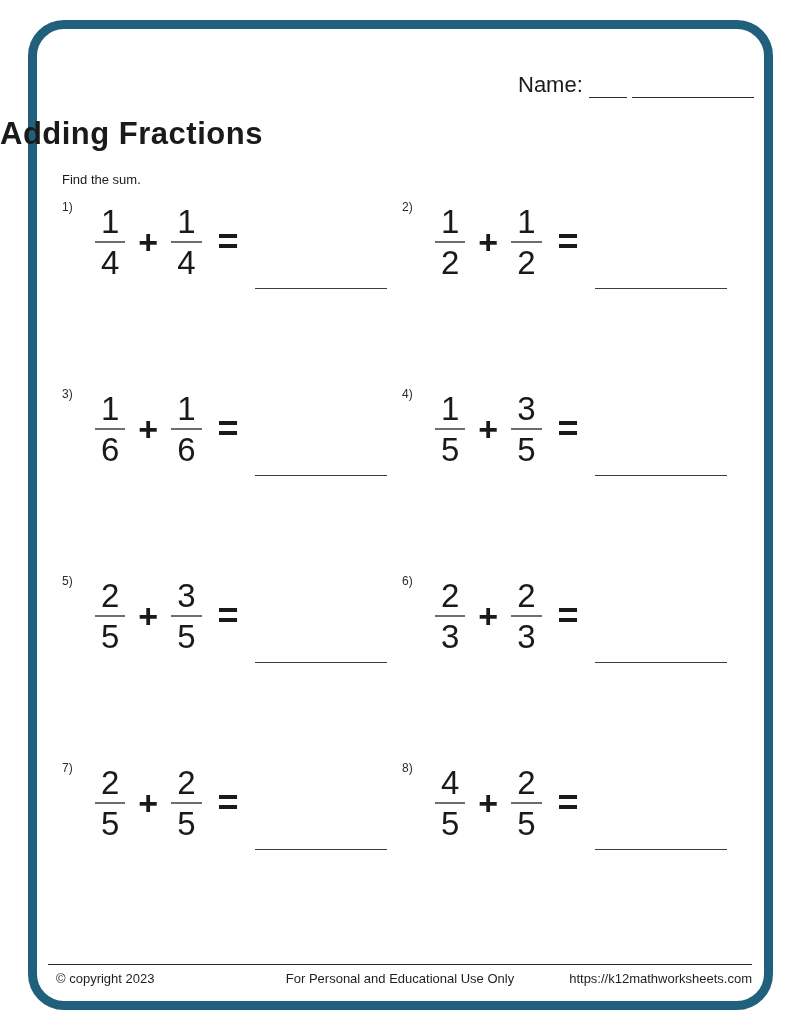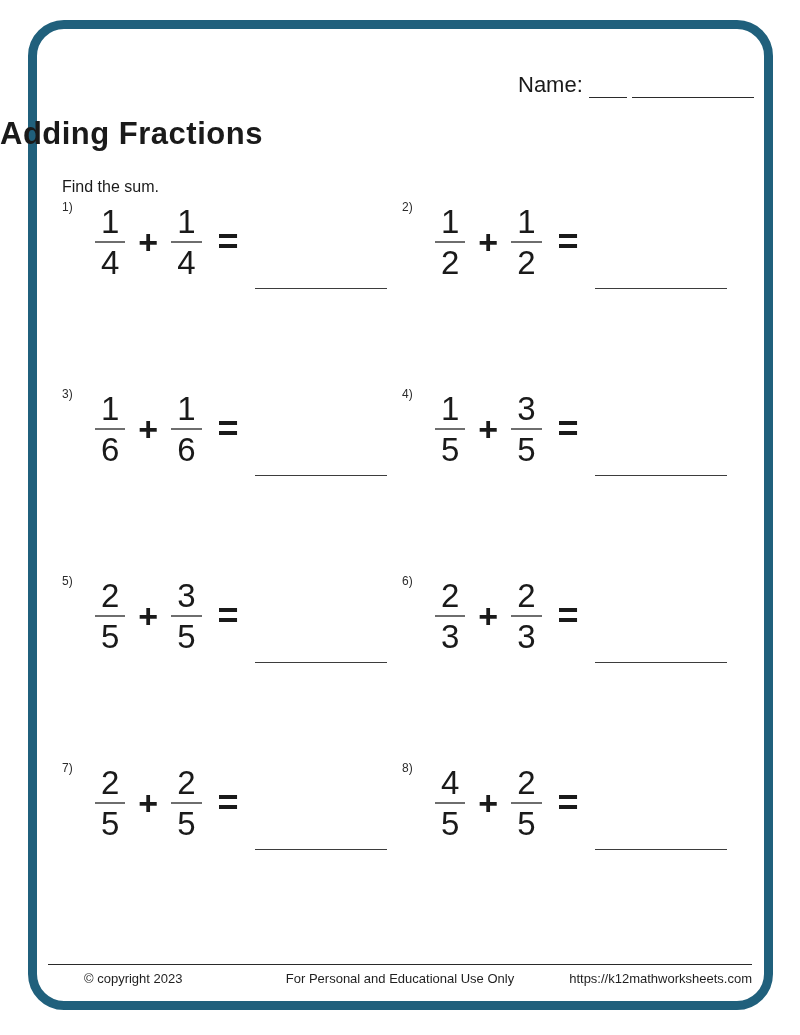--- a/index.html
+++ b/index.html
@@ -42,22 +42,22 @@
     left: 0; top: 100px;
     width: 100%;
     text-align: left;
     font-size: 31px;
     font-weight: 800;
     letter-spacing: 0.5px;
     margin-top: 16px;
   }
   .instruction {
     position: absolute;
-    left: 62px; top: 178px;
-    font-size: 16px;
+    left: 62px; top: 172px;
+    font-size: 13px;
   }
   
   .problems {
     position: absolute;
     left: 62px; top: 200px;
     display: grid;
     grid-template-columns: 340px 340px;
     grid-auto-rows: 187px;
   }
   .problem { position: relative; }
@@ -110,21 +110,21 @@
   }
   .footer-row {
     position: absolute;
     left: 48px; top: 971px;
     width: 704px;
     display: flex;
     justify-content: space-between;
     font-size: 13px;
     color: #1f1f1f;
   }
-  .footer-row .left { padding-left: 8px; margin-left: 28px; }
+  .footer-row .left { padding-left: 8px; }
   .footer-row .center {
     position: absolute;
     left: 50%;
     transform: translateX(-50%);
     text-align: center;
   }
 </style>
 </head>
 <body style="background: rgb(255, 255, 255);">
 

